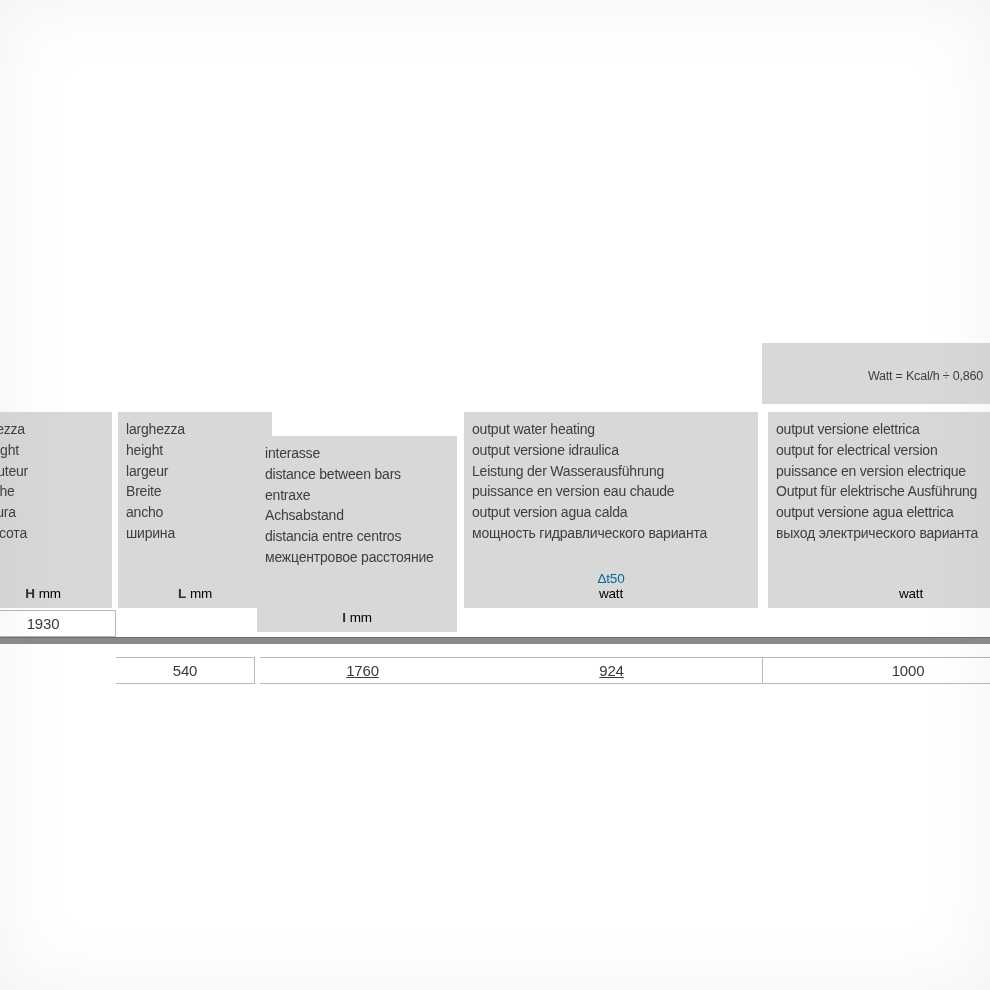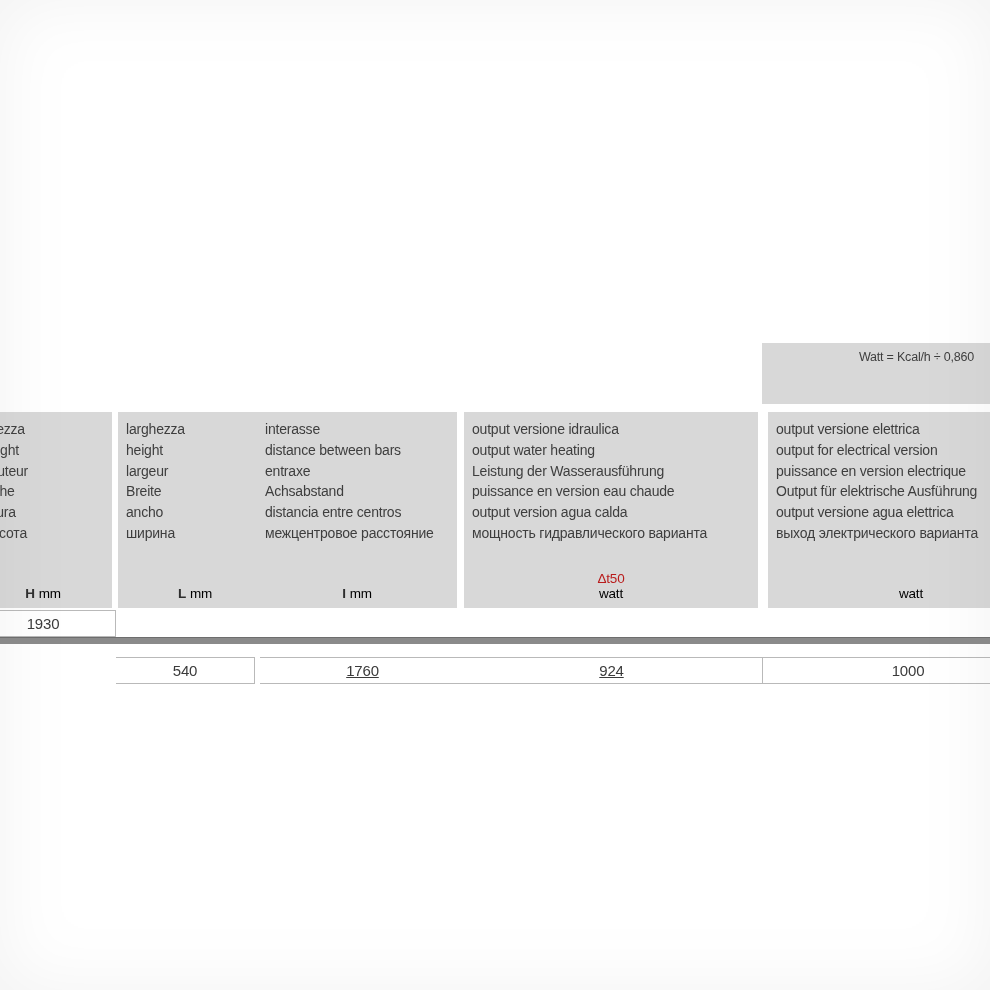--- a/index.html
+++ b/index.html
@@ -21,36 +21,36 @@
     box-shadow: inset 0 0 70px rgba(130,130,130,0.10);
   }
 
   
   .formula-box {
     position: absolute;
     left: 762px; top: 343px;
     width: 228px; height: 61px;
     background: #d8d8d8;
     box-sizing: border-box;
-    display: flex; flex-direction: column; justify-content: flex-start;
-    padding: 5px 16px 0 0;
+    display: flex; flex-direction: column; justify-content: center;
+    padding: 5px 7px 0 0;
     text-align: right;
     font-size: 12.5px; line-height: 18.5px;
     color: #3e3e3e;
   }
 
   
   .colbox {
     position: absolute;
     top: 412px; height: 196px;
     background: #d8d8d8;
   }
   .c1 { left: -26px; width: 138px; }
   .c2 { left: 118px; width: 154px; }
-  .c3 { left: 257px; width: 200px; }
+  .c3 { left: 257px; width: 200px; margin-top: 24px; }
   .c4 { left: 464px; width: 294px; }
   .c5 { left: 768px; width: 286px; }
 
   .langs {
     position: absolute;
     top: 7px; left: 8px; right: 4px;
   }
   .lang-line {
     font-size: 14px; line-height: 20.8px;
     color: #3e3e3e;
@@ -59,21 +59,21 @@
 
   .unit {
     position: absolute;
     left: 0; right: 0; bottom: 7px;
     text-align: center;
     font-size: 13.5px; line-height: 15px;
     color: #757575;
   }
   .u-strong { font-weight: bold; color: #2e2e2e; margin-right: 4px; }
   .u-light  { color: #000000; }
-  .u-top    { color: #b91c1c; }
+  .u-top    { color: #0369a1; }
 
   
   .vcell {
     position: absolute;
     top: 610px; height: 27px;
     background: #ffffff;
     border: 1px solid #b9b9b9;
     box-sizing: border-box;
     text-align: center;
     font-size: 15px; line-height: 25px;
@@ -141,22 +141,22 @@
         <div class="lang-line">distancia entre centros</div>
         <div class="lang-line">межцентровое расстояние</div>
       </div>
     <div class="unit">
       <span class="u-strong">I</span><span class="u-light">mm</span>
     </div>
   </div>
 
   <div class="colbox c4">
     <div class="langs">
+        <div class="lang-line">output water heating</div>
         <div class="lang-line">output versione idraulica</div>
-        <div class="lang-line">output water heating</div>
         <div class="lang-line">Leistung der Wasserausführung</div>
         <div class="lang-line">puissance en version eau chaude</div>
         <div class="lang-line">output version agua calda</div>
         <div class="lang-line">мощность гидравлического варианта</div>
       </div>
     <div class="unit">
       <div class="u-top">Δt50</div>
       <div><span class="u-light">watt</span></div>
     </div>
   </div>

